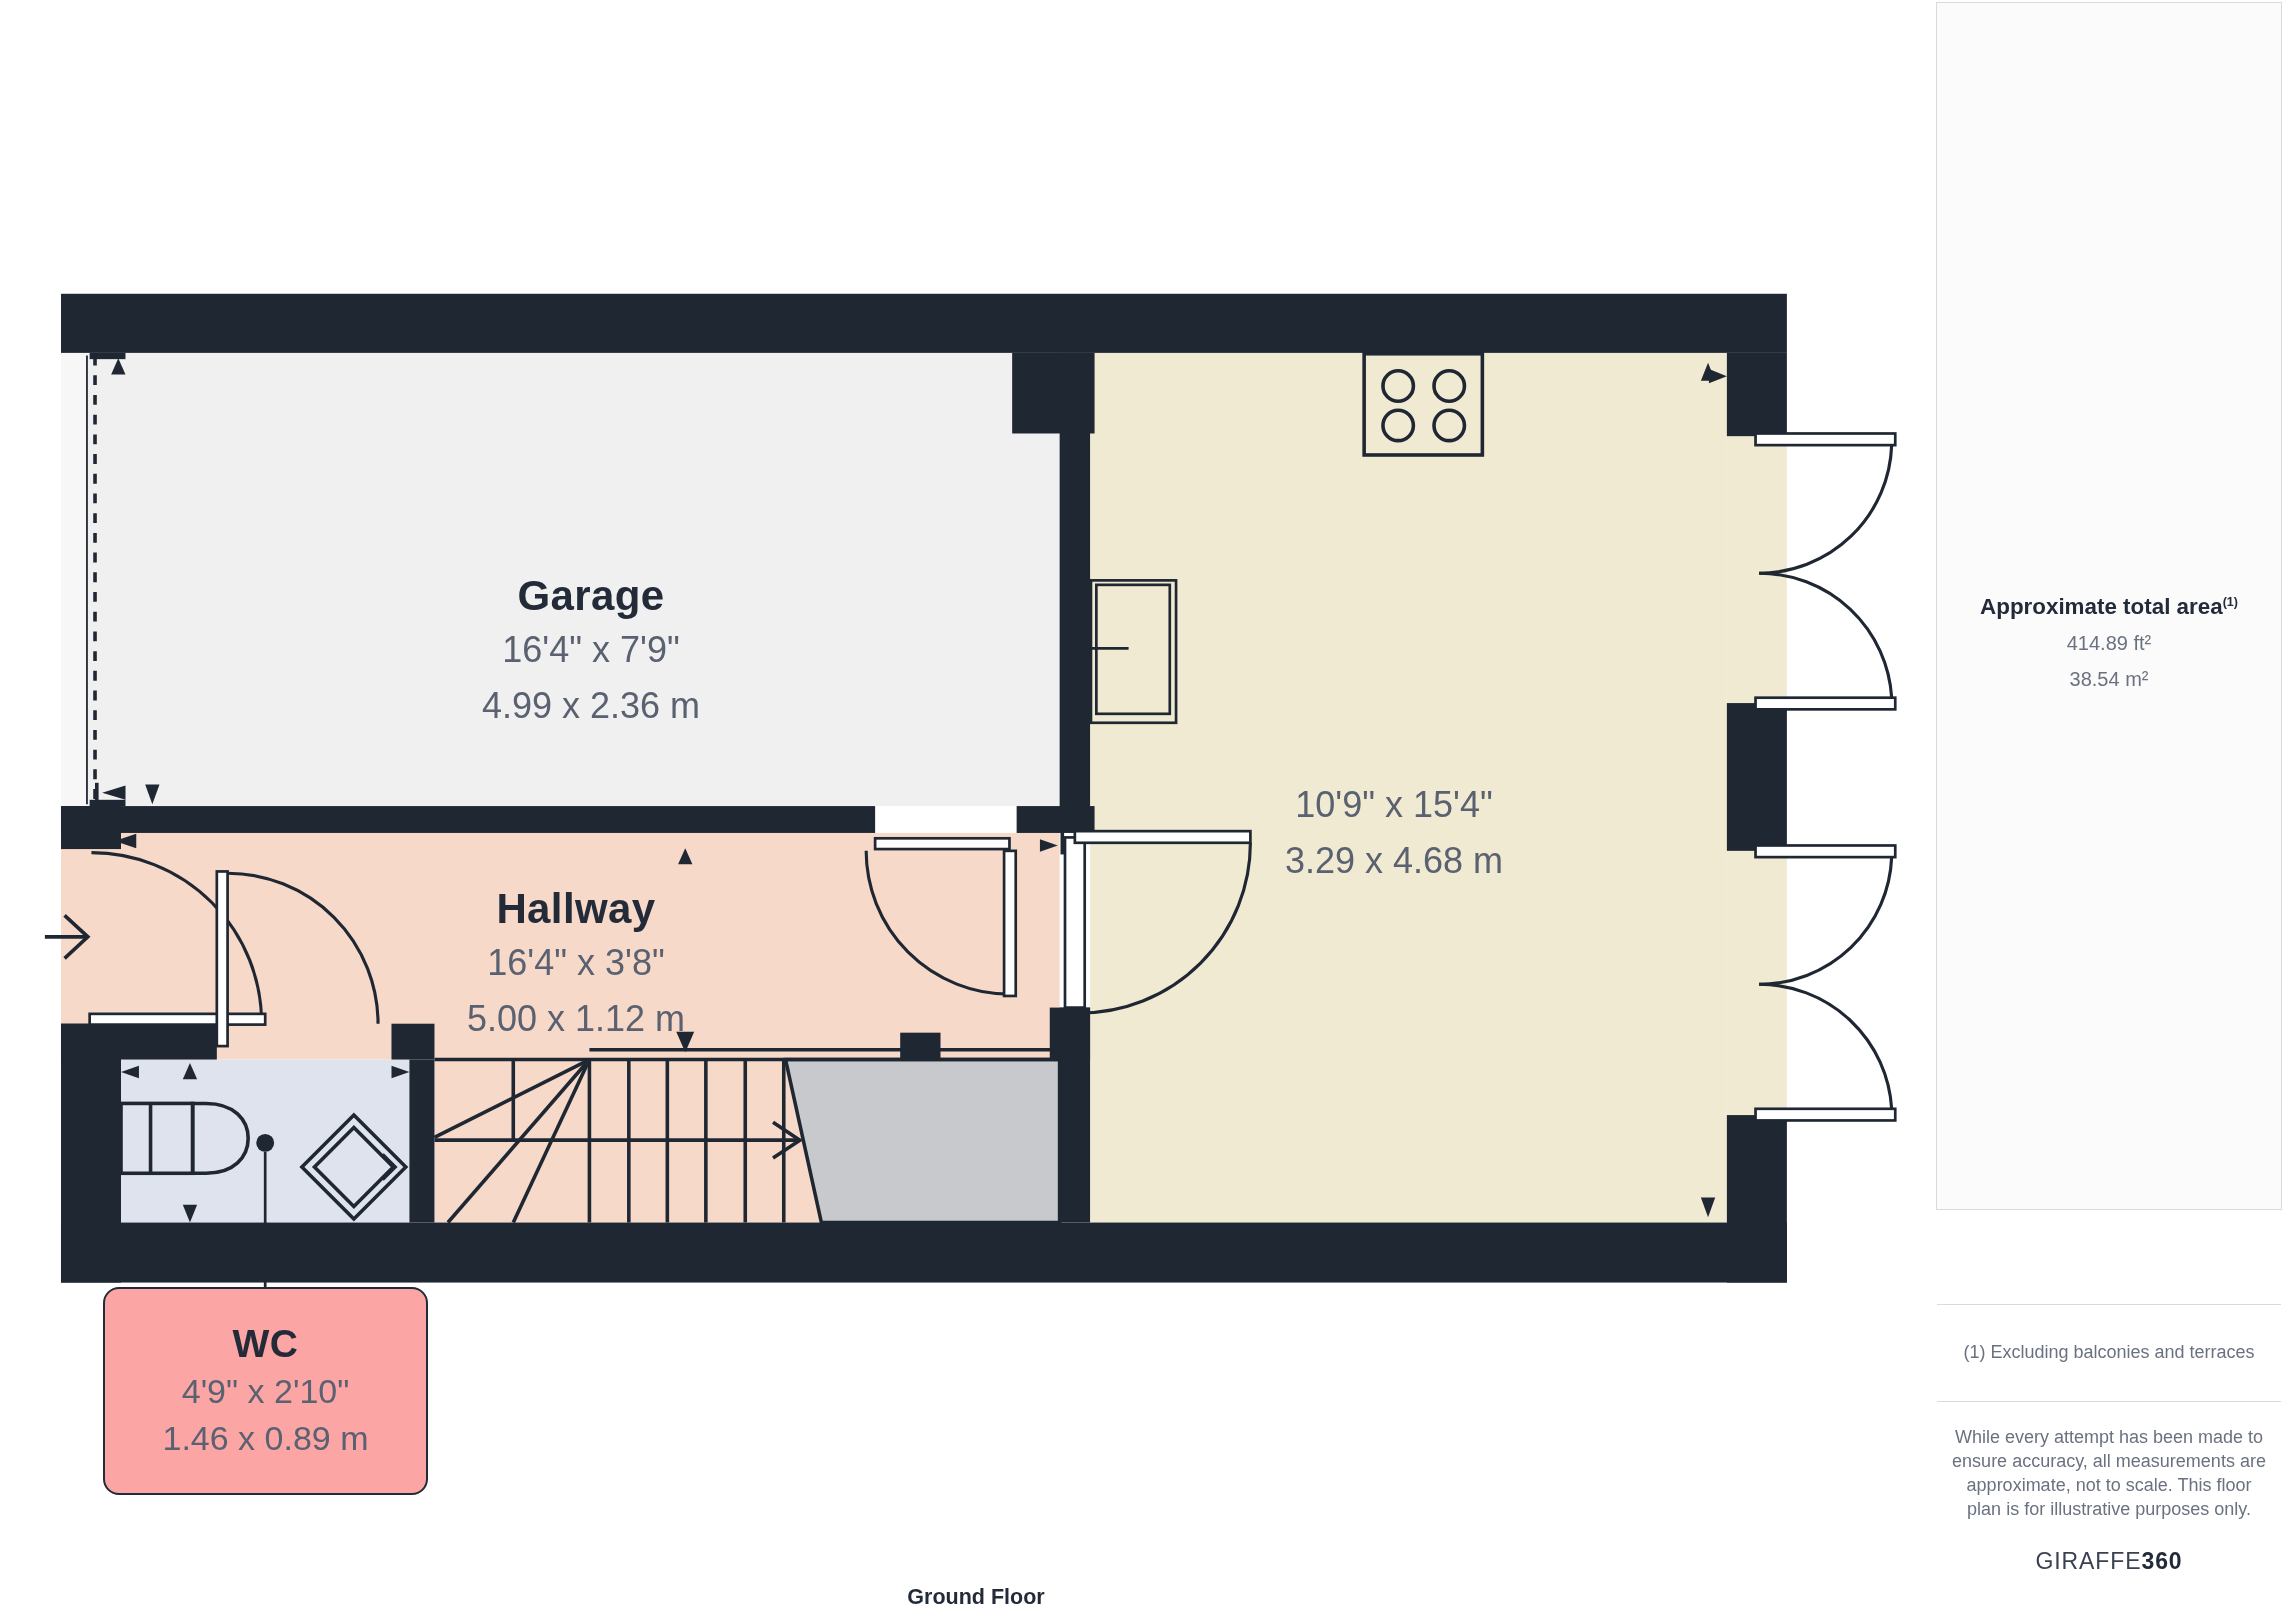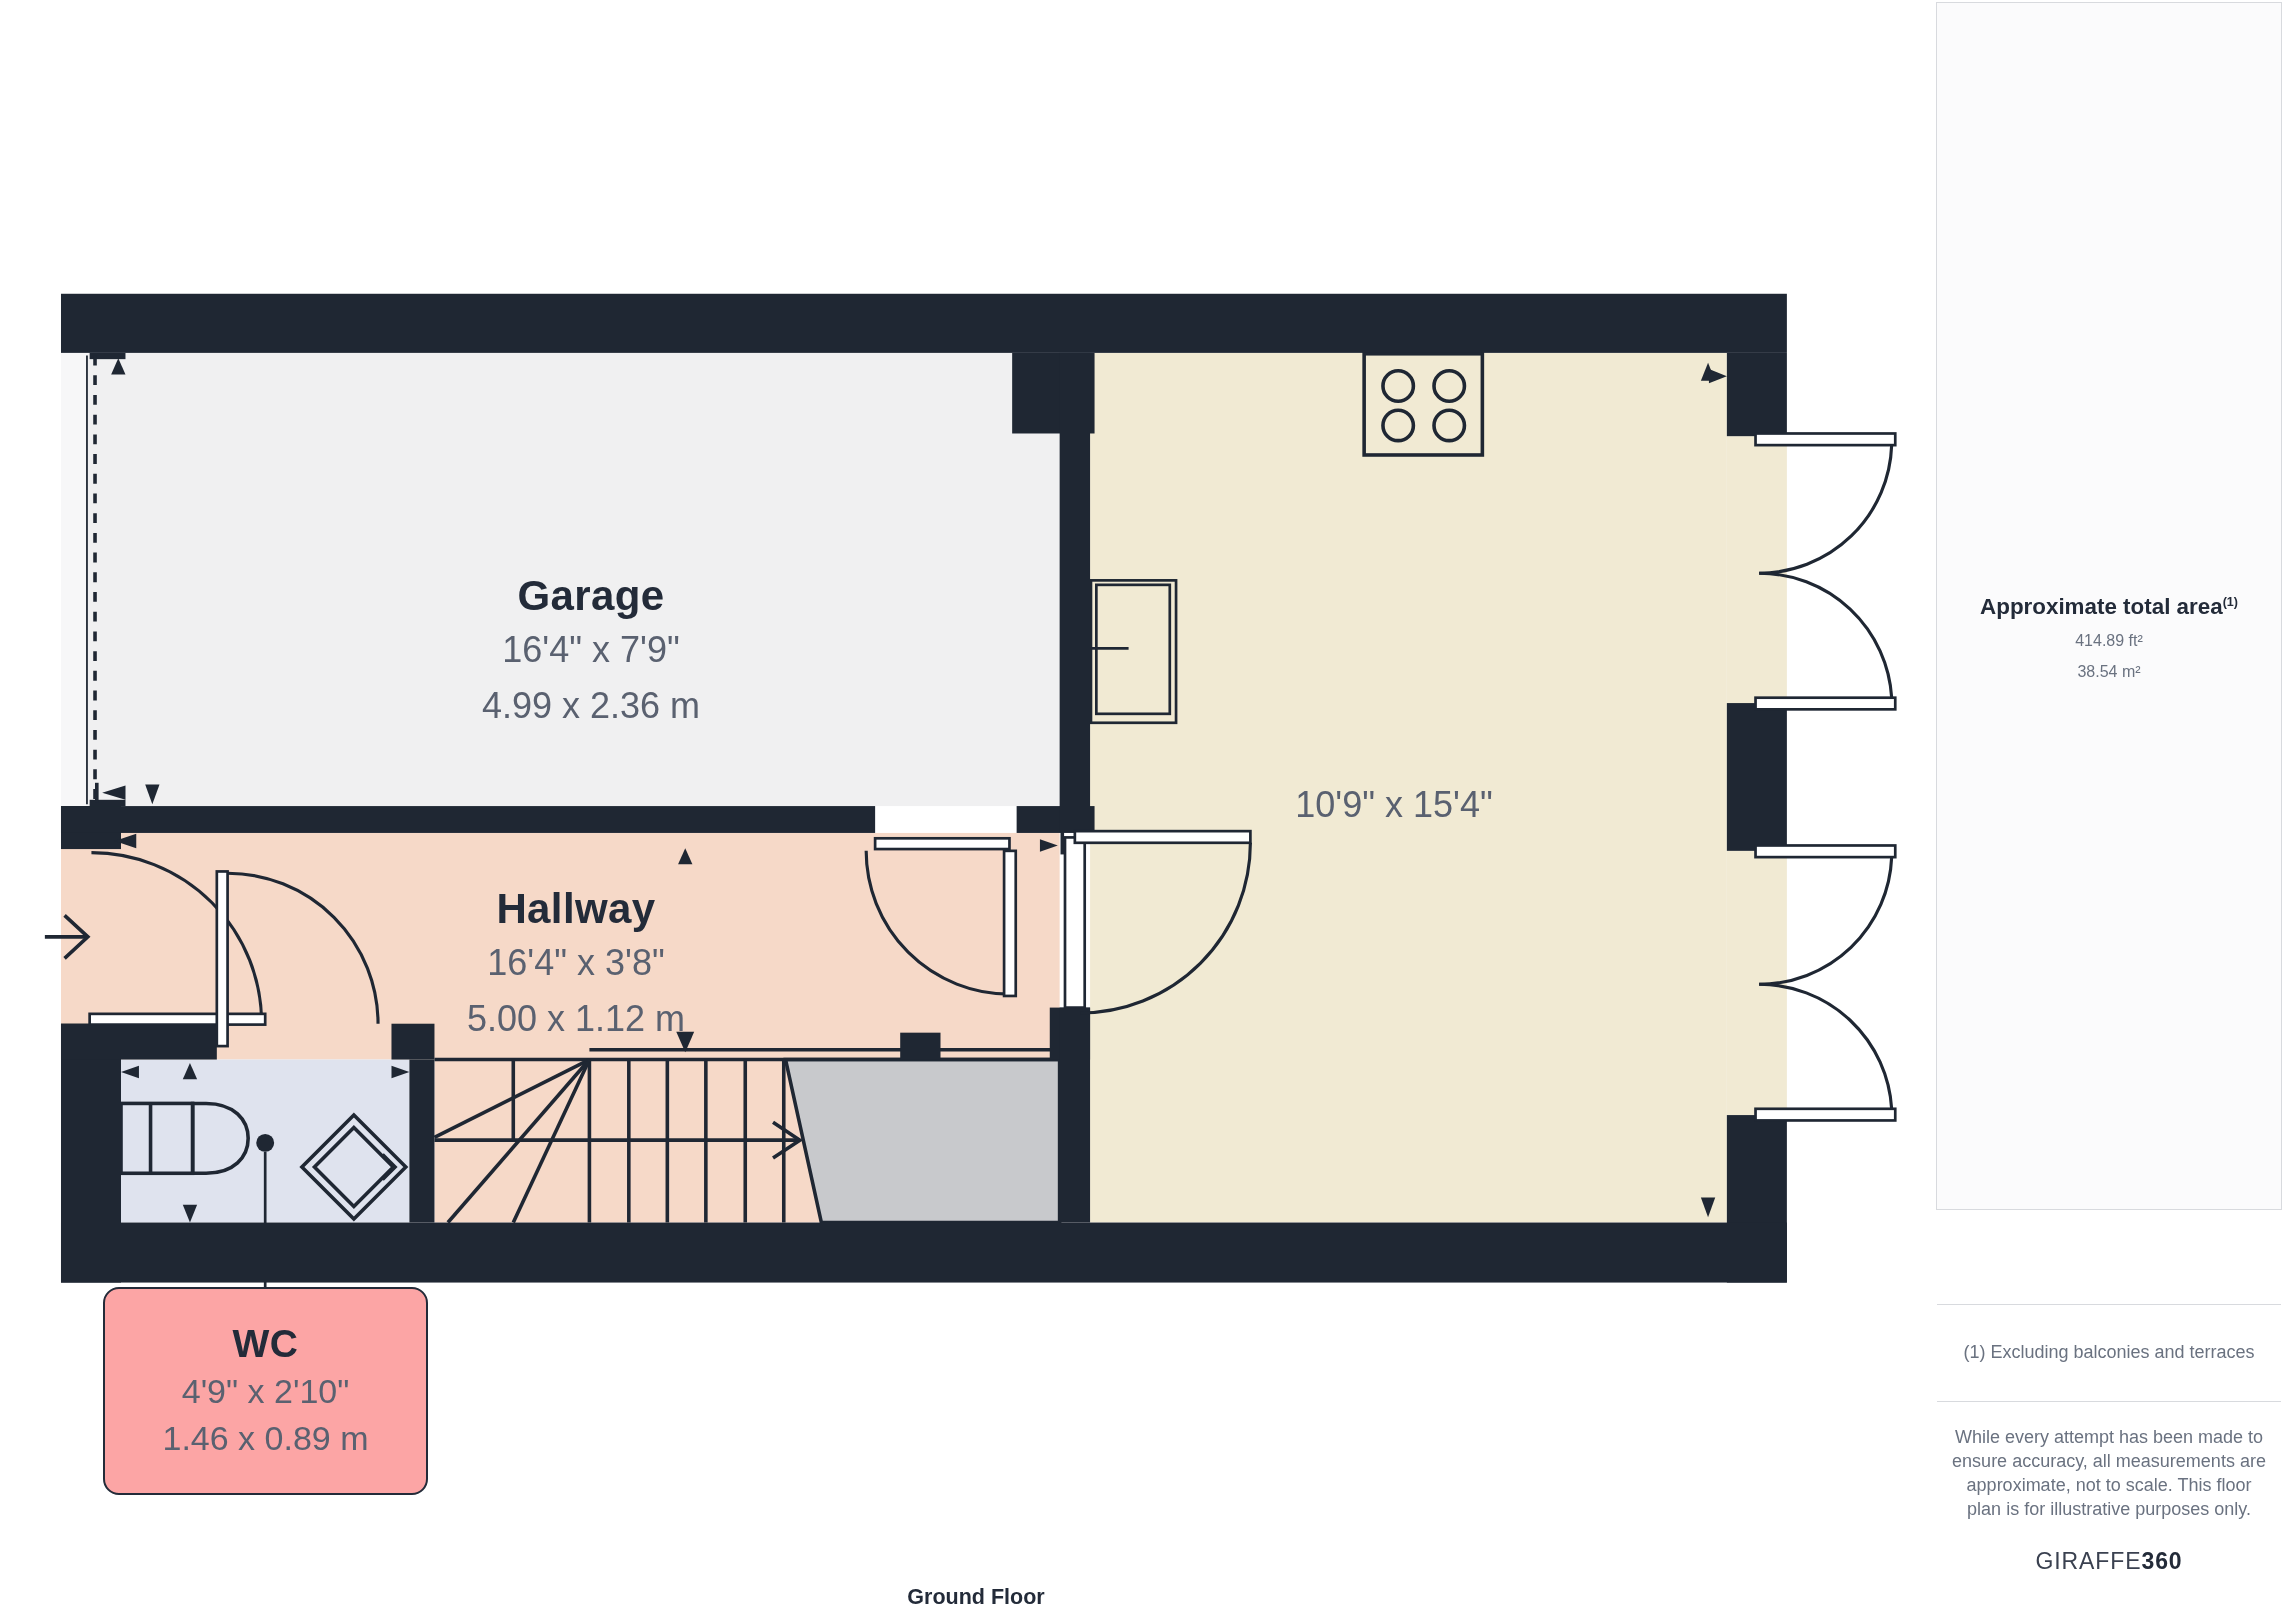--- a/index.html
+++ b/index.html
@@ -26,21 +26,21 @@
     position:absolute;left:976px;top:1585px;transform:translateX(-50%);
     font-size:21.5px;font-weight:700;color:var(--title);
   }
   .sidebar{
     position:absolute;left:1936px;top:1.8px;width:346px;height:1208px;
     background:#fbfbfc;border:1.8px solid var(--border);box-sizing:border-box;
   }
   .sidebar-top{position:absolute;left:0;top:591px;width:100%;text-align:center;}
   .sidebar-heading{font-size:22.4px;font-weight:700;color:var(--title);}
   .sidebar-heading sup{font-size:12.5px;}
-  .sidebar-value{font-size:16px;color:var(--sidetext);margin-top:12.5px;}
+  .sidebar-value{font-size:20px;color:var(--sidetext);margin-top:12.5px;}
   .sidebar-sec1{
     position:absolute;left:0;top:1301px;width:100%;height:96px;
     border-top:0.9px solid var(--border);border-bottom:0.9px solid var(--border);
     display:flex;align-items:center;justify-content:center;
   }
   .sidebar-footnote{font-size:18px;color:var(--sidetext);}
   .sidebar-sec2{
     position:absolute;left:0;top:1397px;width:100%;text-align:center;
   }
   .disclaimer{margin-top:25px;font-size:18px;line-height:24px;color:var(--sidetext);}
@@ -205,20 +205,21 @@
 </svg>
 
 <div class="room-label" style="top:534px;left:591px;">
   <div class="room-title">Garage</div>
   <div class="room-dim">16'4" x 7'9"</div>
   <div class="room-dim">4.99 x 2.36 m</div>
 </div>
 
 <div class="room-label" style="top:741px;left:1394px;">
   <div class="room-dim">10'9" x 15'4"</div>
+  <div class="room-dim">3.29 x 4.68 m</div>
 </div>
 
 <div class="room-label" style="top:847px;left:576px;">
   <div class="room-title">Hallway</div>
   <div class="room-dim">16'4" x 3'8"</div>
   <div class="room-dim">5.00 x 1.12 m</div>
 </div>
 
 <div class="wc-box">
   <div class="room-title">WC</div>

